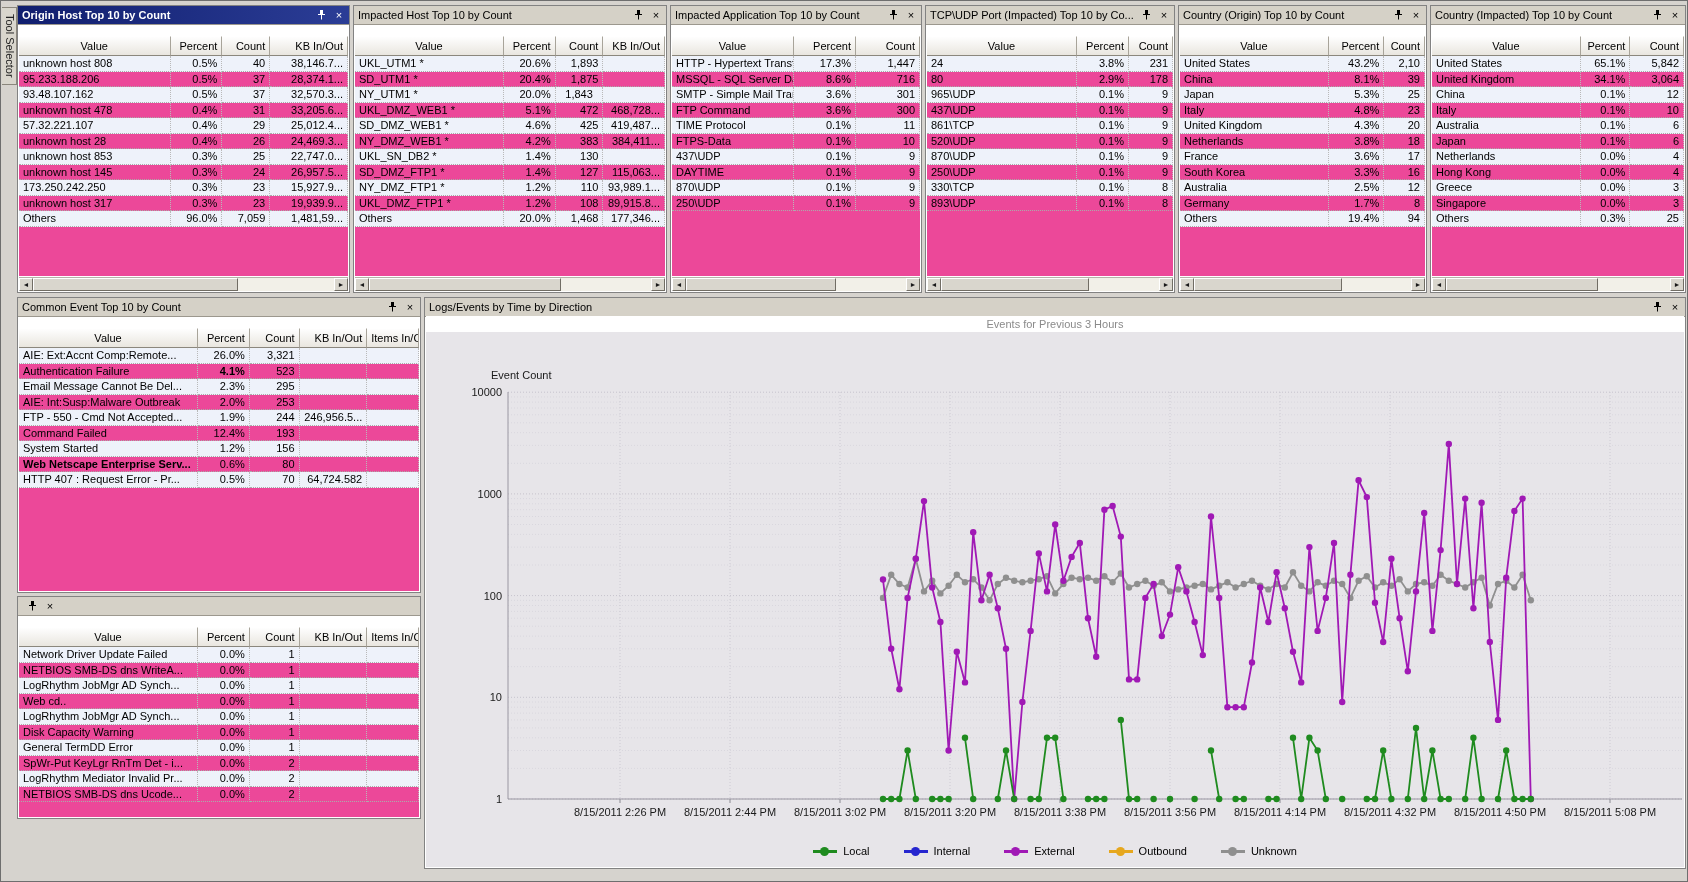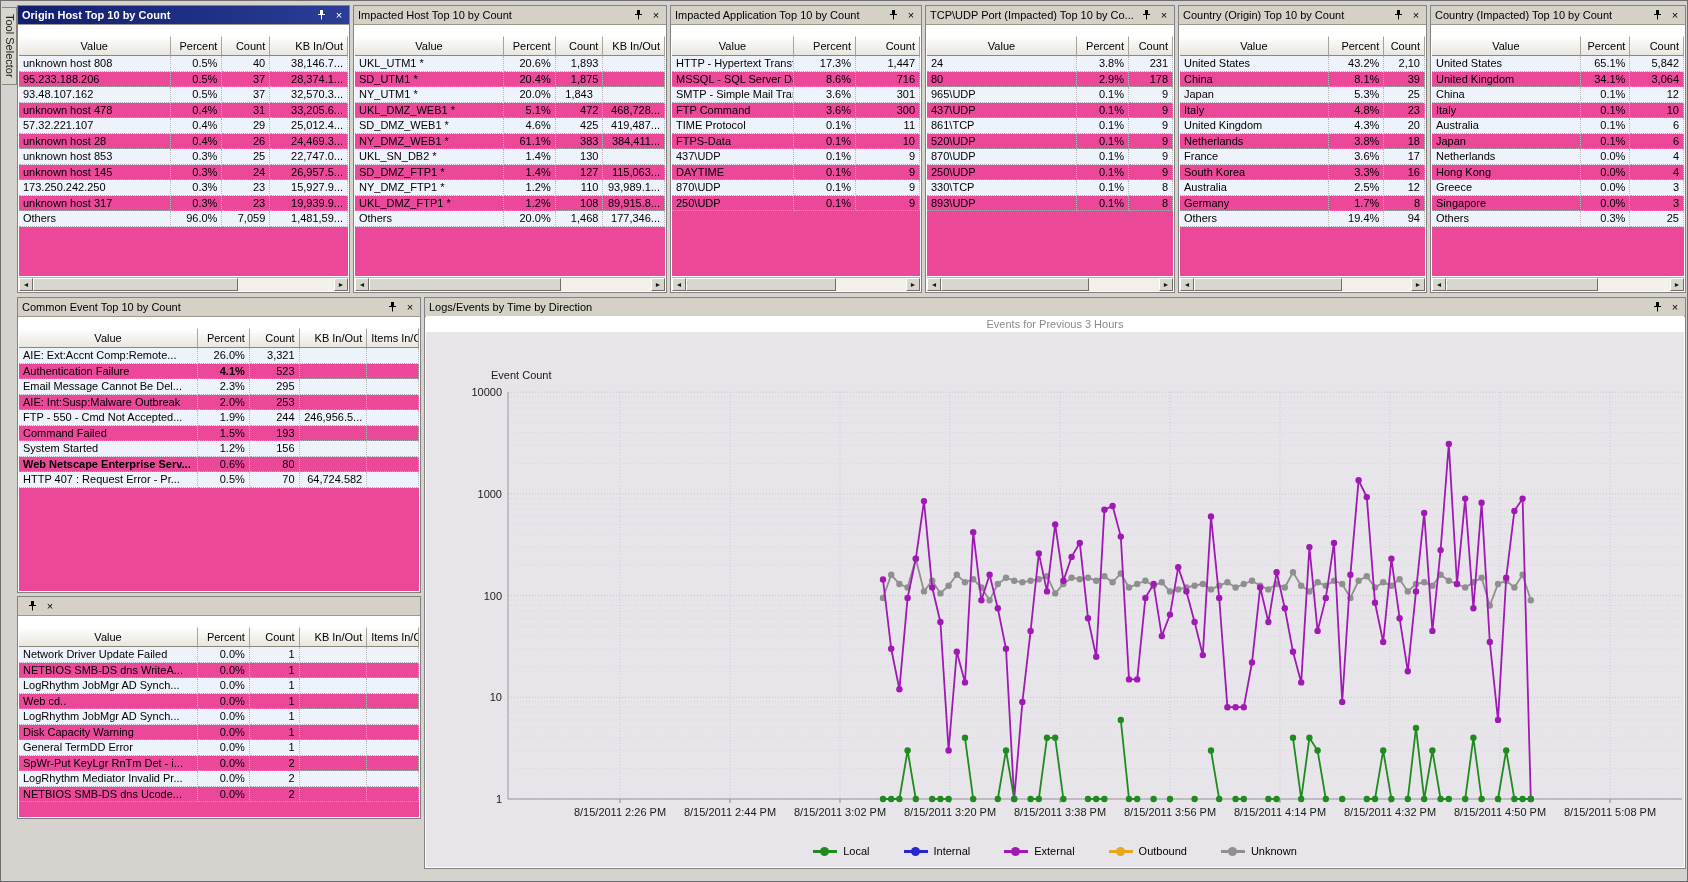--- a/index.html
+++ b/index.html
@@ -213,21 +213,21 @@
         <div class="cell num" style="width: 62px;">468,728...</div>
       </div>
       <div class="row">
         <div class="cell txt" style="width: 150px;">SD_DMZ_WEB1 *</div>
         <div class="cell num" style="width: 52px;">4.6%</div>
         <div class="cell num" style="width: 48px;">425</div>
         <div class="cell num" style="width: 62px;">419,487...</div>
       </div>
       <div class="row">
         <div class="cell txt" style="width: 150px;">NY_DMZ_WEB1 *</div>
-        <div class="cell num" style="width: 52px;">61.1%</div>
+        <div class="cell num" style="width: 52px;">4.2%</div>
         <div class="cell num" style="width: 48px;">383</div>
         <div class="cell num" style="width: 62px;">384,411...</div>
       </div>
       <div class="row">
         <div class="cell txt" style="width: 150px;">UKL_SN_DB2 *</div>
         <div class="cell num" style="width: 52px;">1.4%</div>
         <div class="cell num" style="width: 48px;">130</div>
         <div class="cell num" style="width: 62px;"></div>
       </div>
       <div class="row">
@@ -641,21 +641,21 @@
       </div>
       <div class="row">
         <div class="cell txt" style="width: 180px;">FTP - 550 - Cmd Not Accepted...</div>
         <div class="cell num" style="width: 52px;">1.9%</div>
         <div class="cell num" style="width: 50px;">244</div>
         <div class="cell num" style="width: 68px;">246,956.5...</div>
         <div class="cell num" style="width: 52px;"></div>
       </div>
       <div class="row">
         <div class="cell txt" style="width: 180px;">Command Failed</div>
-        <div class="cell num" style="width: 52px;">1.5%</div>
+        <div class="cell num" style="width: 52px;">12.4%</div>
         <div class="cell num" style="width: 50px;">193</div>
         <div class="cell num" style="width: 68px;"></div>
         <div class="cell num" style="width: 52px;"></div>
       </div>
       <div class="row">
         <div class="cell txt" style="width: 180px;">System Started</div>
         <div class="cell num" style="width: 52px;">1.2%</div>
         <div class="cell num" style="width: 50px;">156</div>
         <div class="cell num" style="width: 68px;"></div>
         <div class="cell num" style="width: 52px;"></div>

